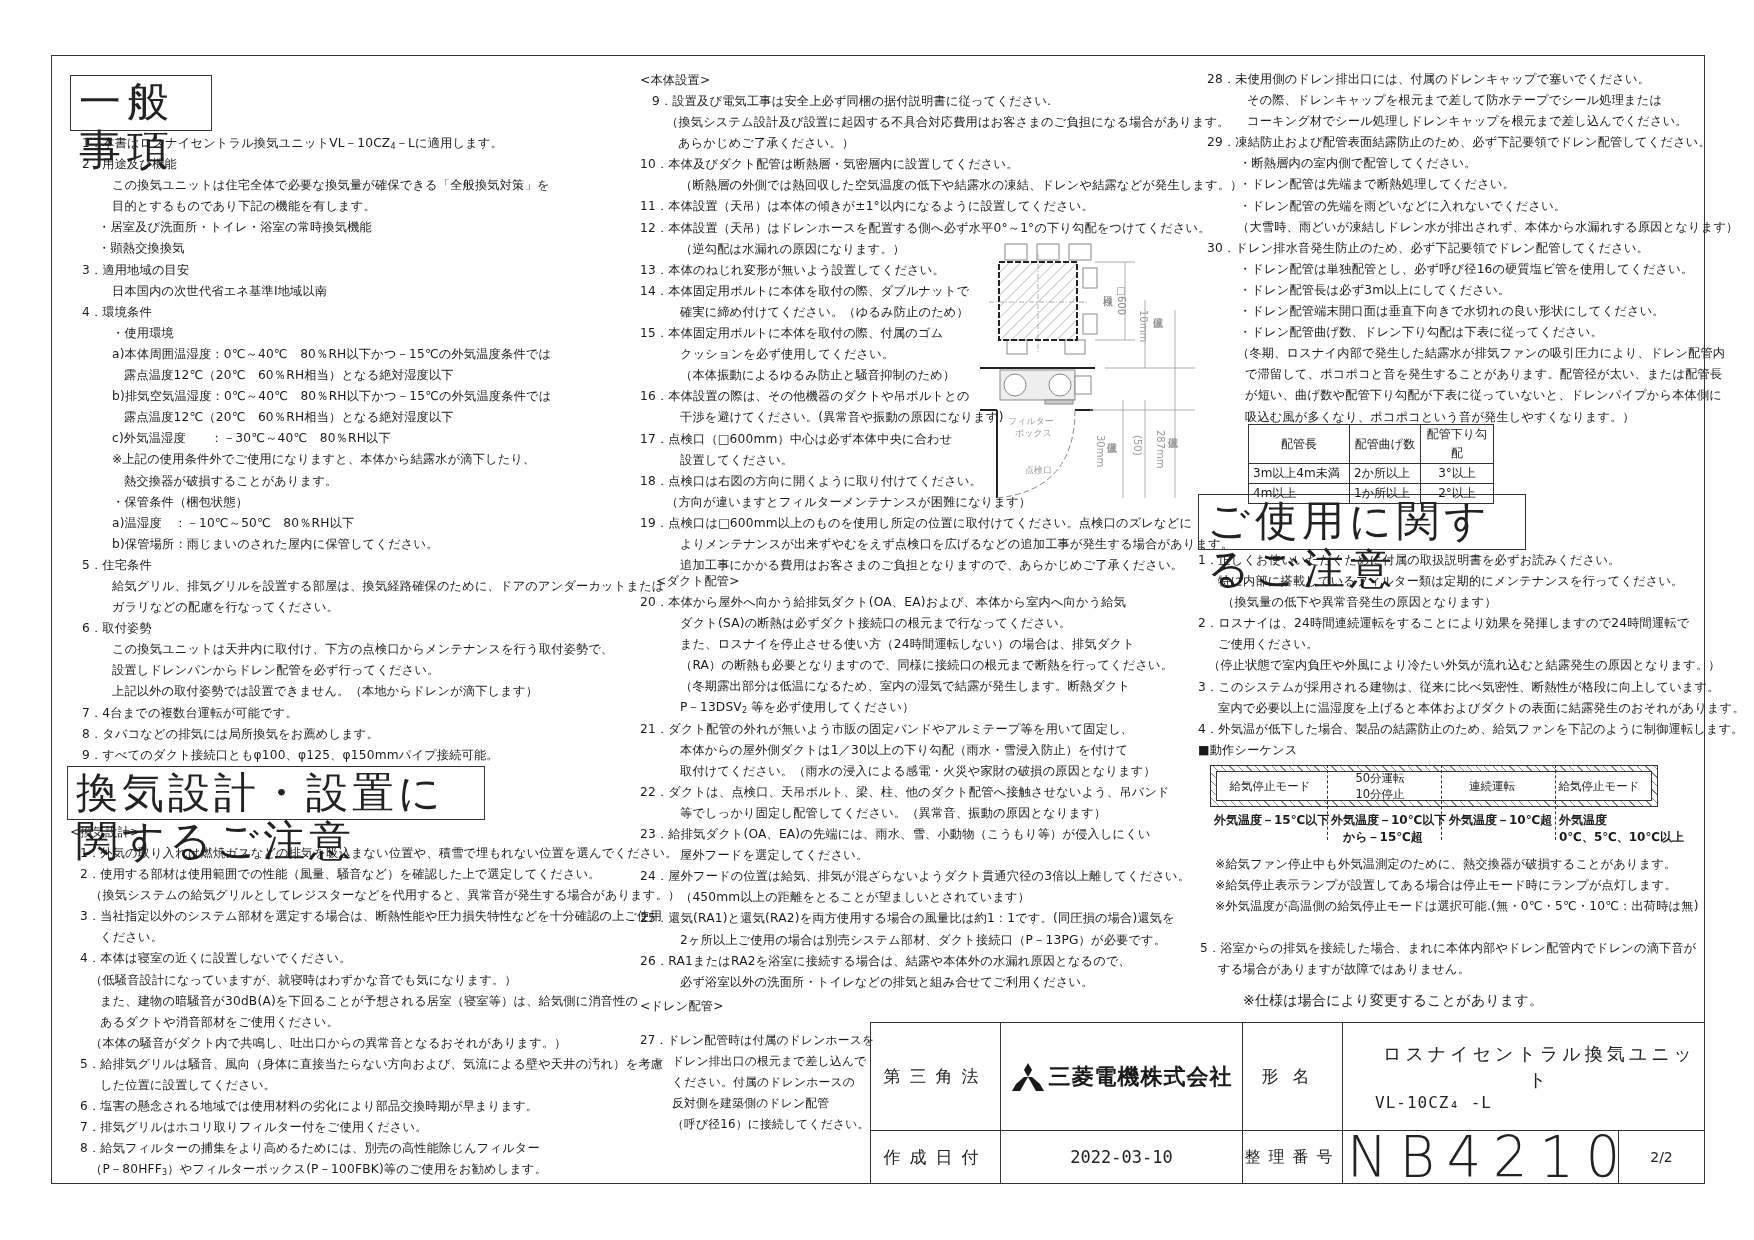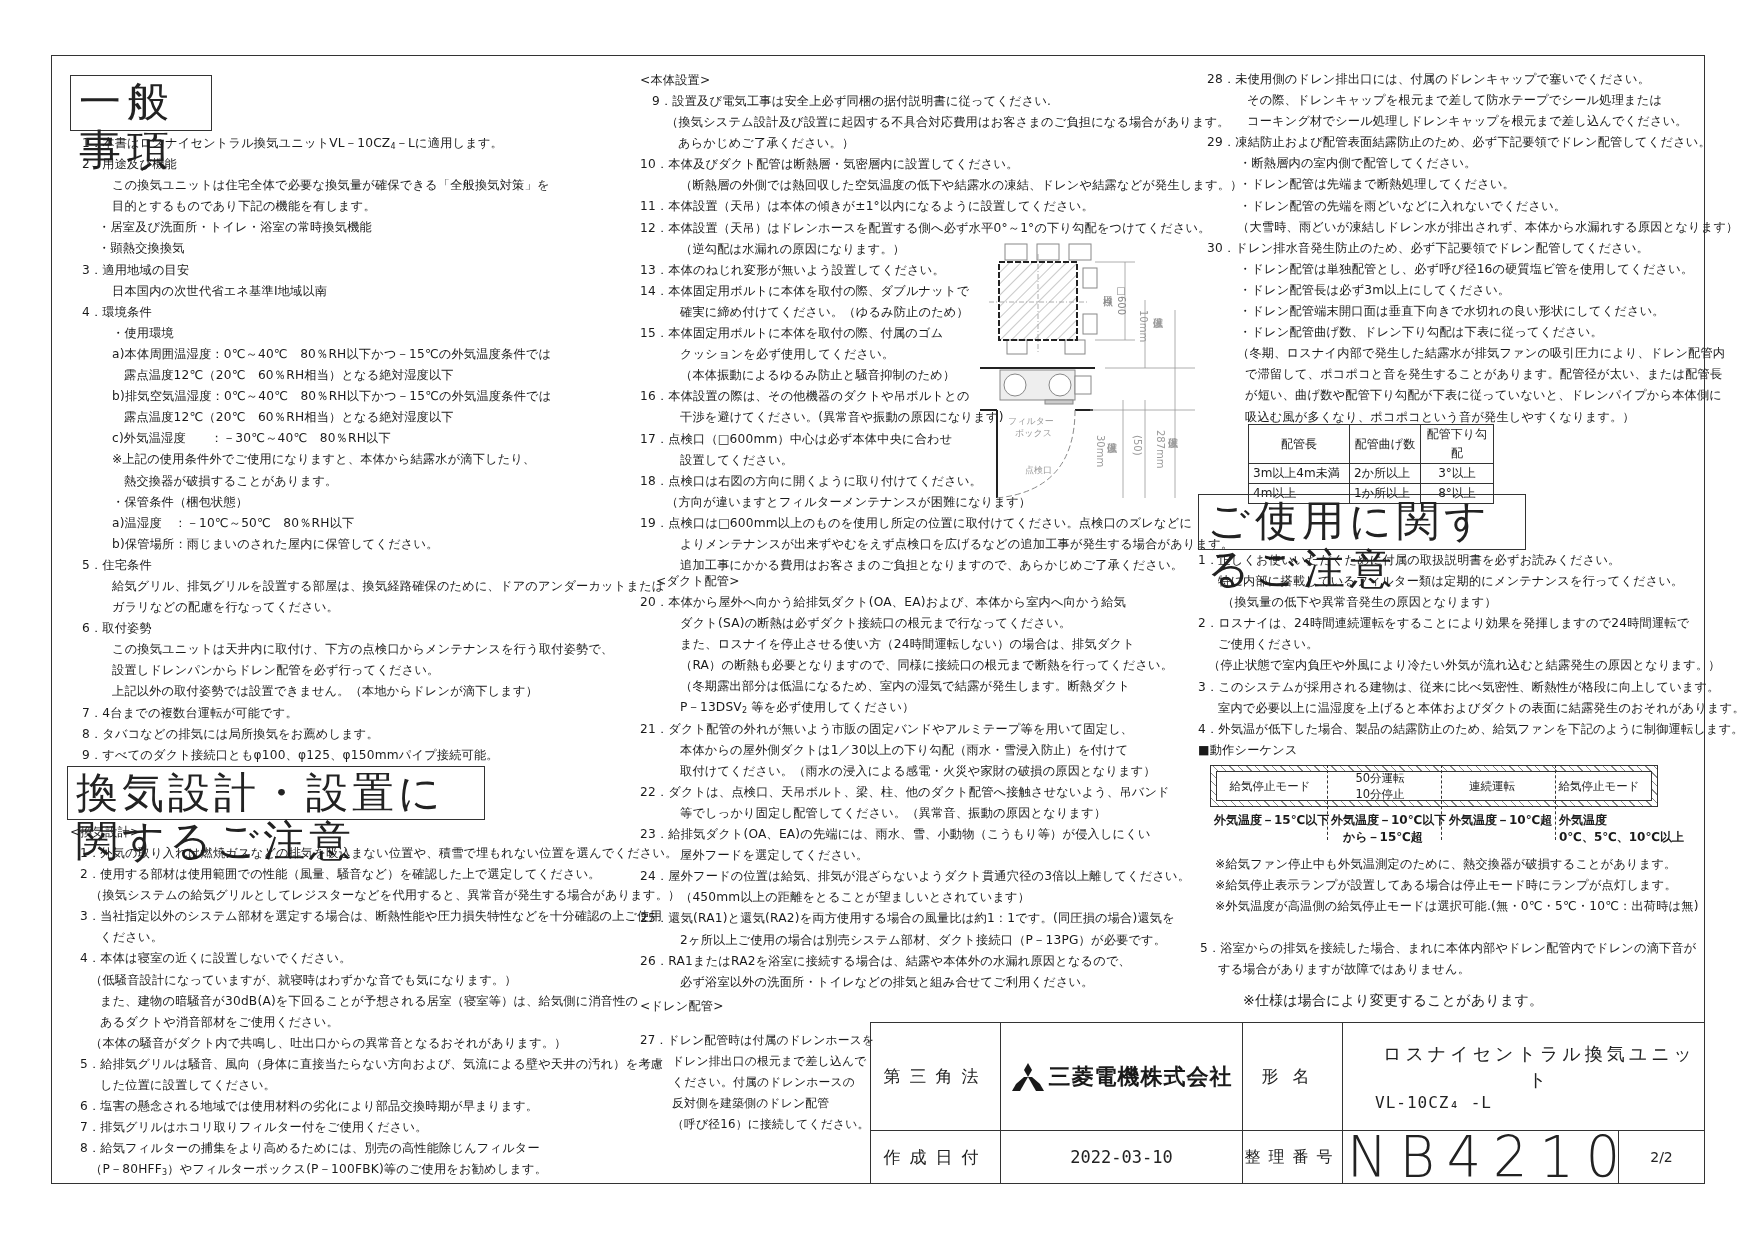--- a/index.html
+++ b/index.html
@@ -129,21 +129,21 @@
     <td class="c" style="width:64px;">配管下り勾配</td>
   </tr>
   <tr>
     <td>3m以上4m未満</td>
     <td>2か所以上</td>
     <td class="c">3°以上</td>
   </tr>
   <tr>
     <td>4m以上</td>
     <td>1か所以上</td>
-    <td class="c">8°以上</td>
+    <td class="c">2°以上</td>
   </tr>
 </tbody>
   </table>
 
 <div class="big-title" style="left:1198px; top:494px; width:328px; height:56px; letter-spacing:5px;">ご使用に関するご注意</div>
 
 <div class="col" id="col-usage" style="left:1198px; top:550px;"><span class="line">1．正しくお使いいただくために付属の取扱説明書を必ずお読みください。</span><span class="line" style="padding-left: 20px;">特に内部に搭載しているフィルター類は定期的にメンテナンスを行ってください。</span><span class="line" style="padding-left: 24px;">（換気量の低下や異常音発生の原因となります）</span><span class="line">2．ロスナイは、24時間連続運転をすることにより効果を発揮しますので24時間運転で</span><span class="line" style="padding-left: 20px;">ご使用ください。</span><span class="line" style="padding-left: 10px;">（停止状態で室内負圧や外風により冷たい外気が流れ込むと結露発生の原因となります。）</span><span class="line">3．このシステムが採用される建物は、従来に比べ気密性、断熱性が格段に向上しています。</span><span class="line" style="padding-left: 20px;">室内で必要以上に温湿度を上げると本体およびダクトの表面に結露発生のおそれがあります。</span><span class="line">4．外気温が低下した場合、製品の結露防止のため、給気ファンを下記のように制御運転します。</span><span class="line">■動作シーケンス</span></div>
 
 <div class="seq">
   <div class="seq-inner">

